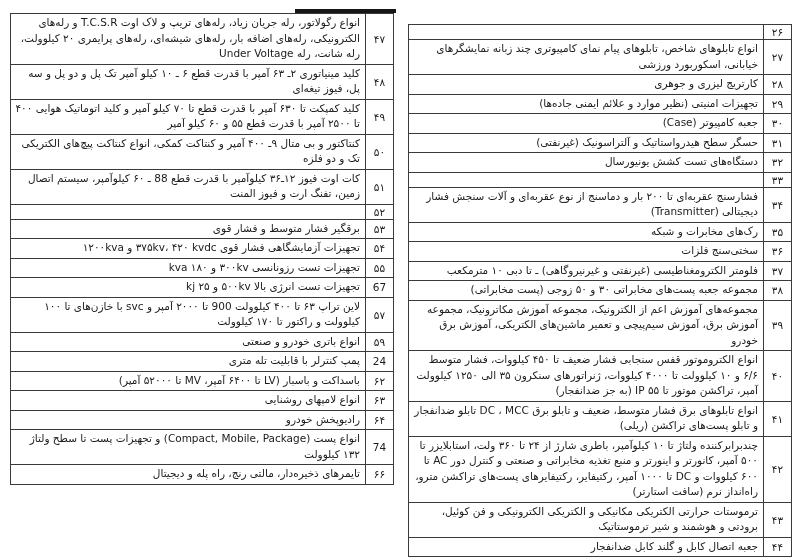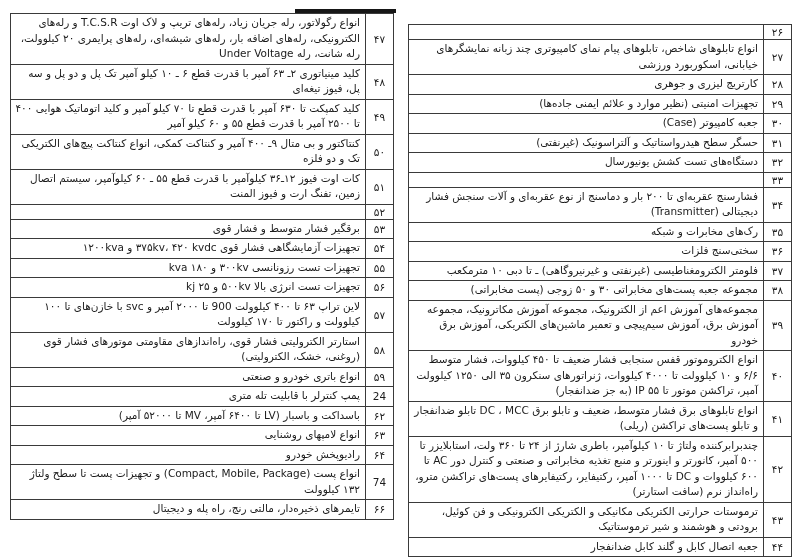--- a/index.html
+++ b/index.html
@@ -158,50 +158,46 @@
       <div class="row">
         <div class="num">۴۹</div>
         <div class="desc">کلید کمپکت تا ۶۳۰ آمپر با قدرت قطع تا ۷۰ کیلو آمپر و کلید اتوماتیک هوایی ۴۰۰ تا ۲۵۰۰ آمپر با قدرت قطع ۵۵ و ۶۰ کیلو آمپر</div>
       </div>
       <div class="row">
         <div class="num">۵۰</div>
         <div class="desc">کنتاکتور و بی متال ۹ـ ۴۰۰ آمپر و کنتاکت کمکی، انواع کنتاکت پیچ‌های الکتریکی تک و دو فلزه</div>
       </div>
       <div class="row">
         <div class="num">۵۱</div>
-        <div class="desc">کات اوت فیوز ۱۲ـ۳۶ کیلوآمپر با قدرت قطع ۵۵ ـ ۶۰ کیلوآمپر، سیستم اتصال زمین، تفنگ ارت و فیوز المنت</div>
+        <div class="desc">کات اوت فیوز ۱۲ـ۳۶ کیلوآمپر با قدرت قطع 88 ـ ۶۰ کیلوآمپر، سیستم اتصال زمین، تفنگ ارت و فیوز المنت</div>
       </div>
       <div class="row">
         <div class="num">۵۲</div>
       </div>
       <div class="row">
         <div class="num">۵۳</div>
         <div class="desc">برقگیر فشار متوسط و فشار قوی</div>
       </div>
       <div class="row">
         <div class="num">۵۴</div>
         <div class="desc">تجهیزات آزمایشگاهی فشار قوی ۳۷۵kv، ۴۲۰ kvdc و ۱۲۰۰kva</div>
       </div>
       <div class="row">
         <div class="num">۵۵</div>
         <div class="desc">تجهیزات تست رزونانسی ۳۰۰kv و ۱۸۰ kva</div>
       </div>
       <div class="row">
-        <div class="num">۵۶</div>
+        <div class="num">67</div>
         <div class="desc">تجهیزات تست انرژی بالا ۵۰۰kv و ۲۵ kj</div>
       </div>
       <div class="row">
         <div class="num">۵۷</div>
         <div class="desc">لاین تراپ ۶۳ تا ۴۰۰ کیلوولت 900 تا ۲۰۰۰ آمپر و svc با خازن‌های تا ۱۰۰ کیلوولت و راکتور تا ۱۷۰ کیلوولت</div>
       </div>
       <div class="row">
-        <div class="num">۵۸</div>
-        <div class="desc">استارتر الکترولیتی فشار قوی، راه‌اندازهای مقاومتی موتورهای فشار قوی (روغنی، خشک، الکترولیتی)</div>
-      </div>
-      <div class="row">
         <div class="num">۵۹</div>
         <div class="desc">انواع باتری خودرو و صنعتی</div>
       </div>
       <div class="row">
         <div class="num">24</div>
         <div class="desc">پمپ کنترلر با قابلیت تله متری</div>
       </div>
       <div class="row">
         <div class="num">۶۲</div>
         <div class="desc">باسداکت و باسبار (LV تا ۶۴۰۰ آمپر، MV تا ۵۲۰۰۰ آمپر)</div>

